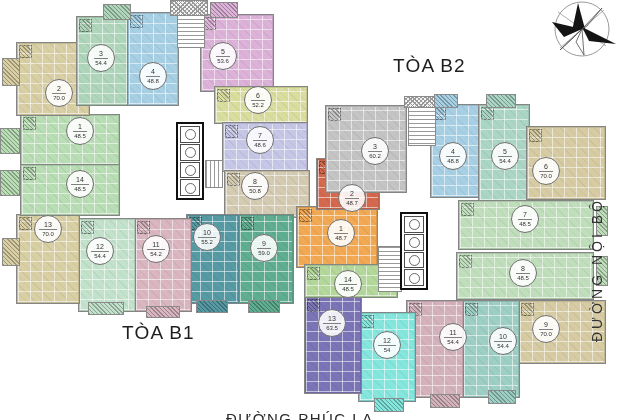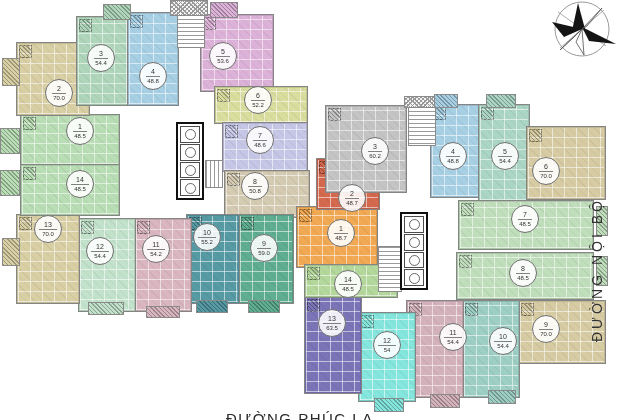--- a/index.html
+++ b/index.html
@@ -47,21 +47,23 @@
     transform:rotate(180deg);font-size:14px;letter-spacing:3px;color:#333;z-index:8;white-space:nowrap;}
   #road-bottom{position:absolute;left:226px;top:410px;font-size:15px;letter-spacing:1.5px;
     color:#2a2a2a;z-index:8;white-space:nowrap;}
   #compass{position:absolute;left:540px;top:0;z-index:8;}
 </style>
 </head>
 <body>
 
 <div id="canvas">
 
-
+  <div class="tower-label" id="tower-b2-label">TÒA B2</div>
+
+  <div class="tower-label" id="tower-b1-label">TÒA B1</div>
 
   <div id="road-right">ĐƯỜNG NỘI BỘ</div>
 
   <div id="road-bottom">ĐƯỜNG PHÚC LA</div>
 
   <svg id="compass" width="80" height="60" viewBox="0 0 80 60">
     <circle cx="42" cy="29" r="27" fill="none" stroke="#9a9a9a" stroke-width="1"></circle>
     <line x1="18" y1="12" x2="66" y2="46" stroke="#8c8c8c" stroke-width="0.7"></line>
     <line x1="20" y1="48" x2="64" y2="10" stroke="#8c8c8c" stroke-width="0.7"></line>
     <polygon points="38,3 45,29 32,31" fill="#141414"></polygon>

